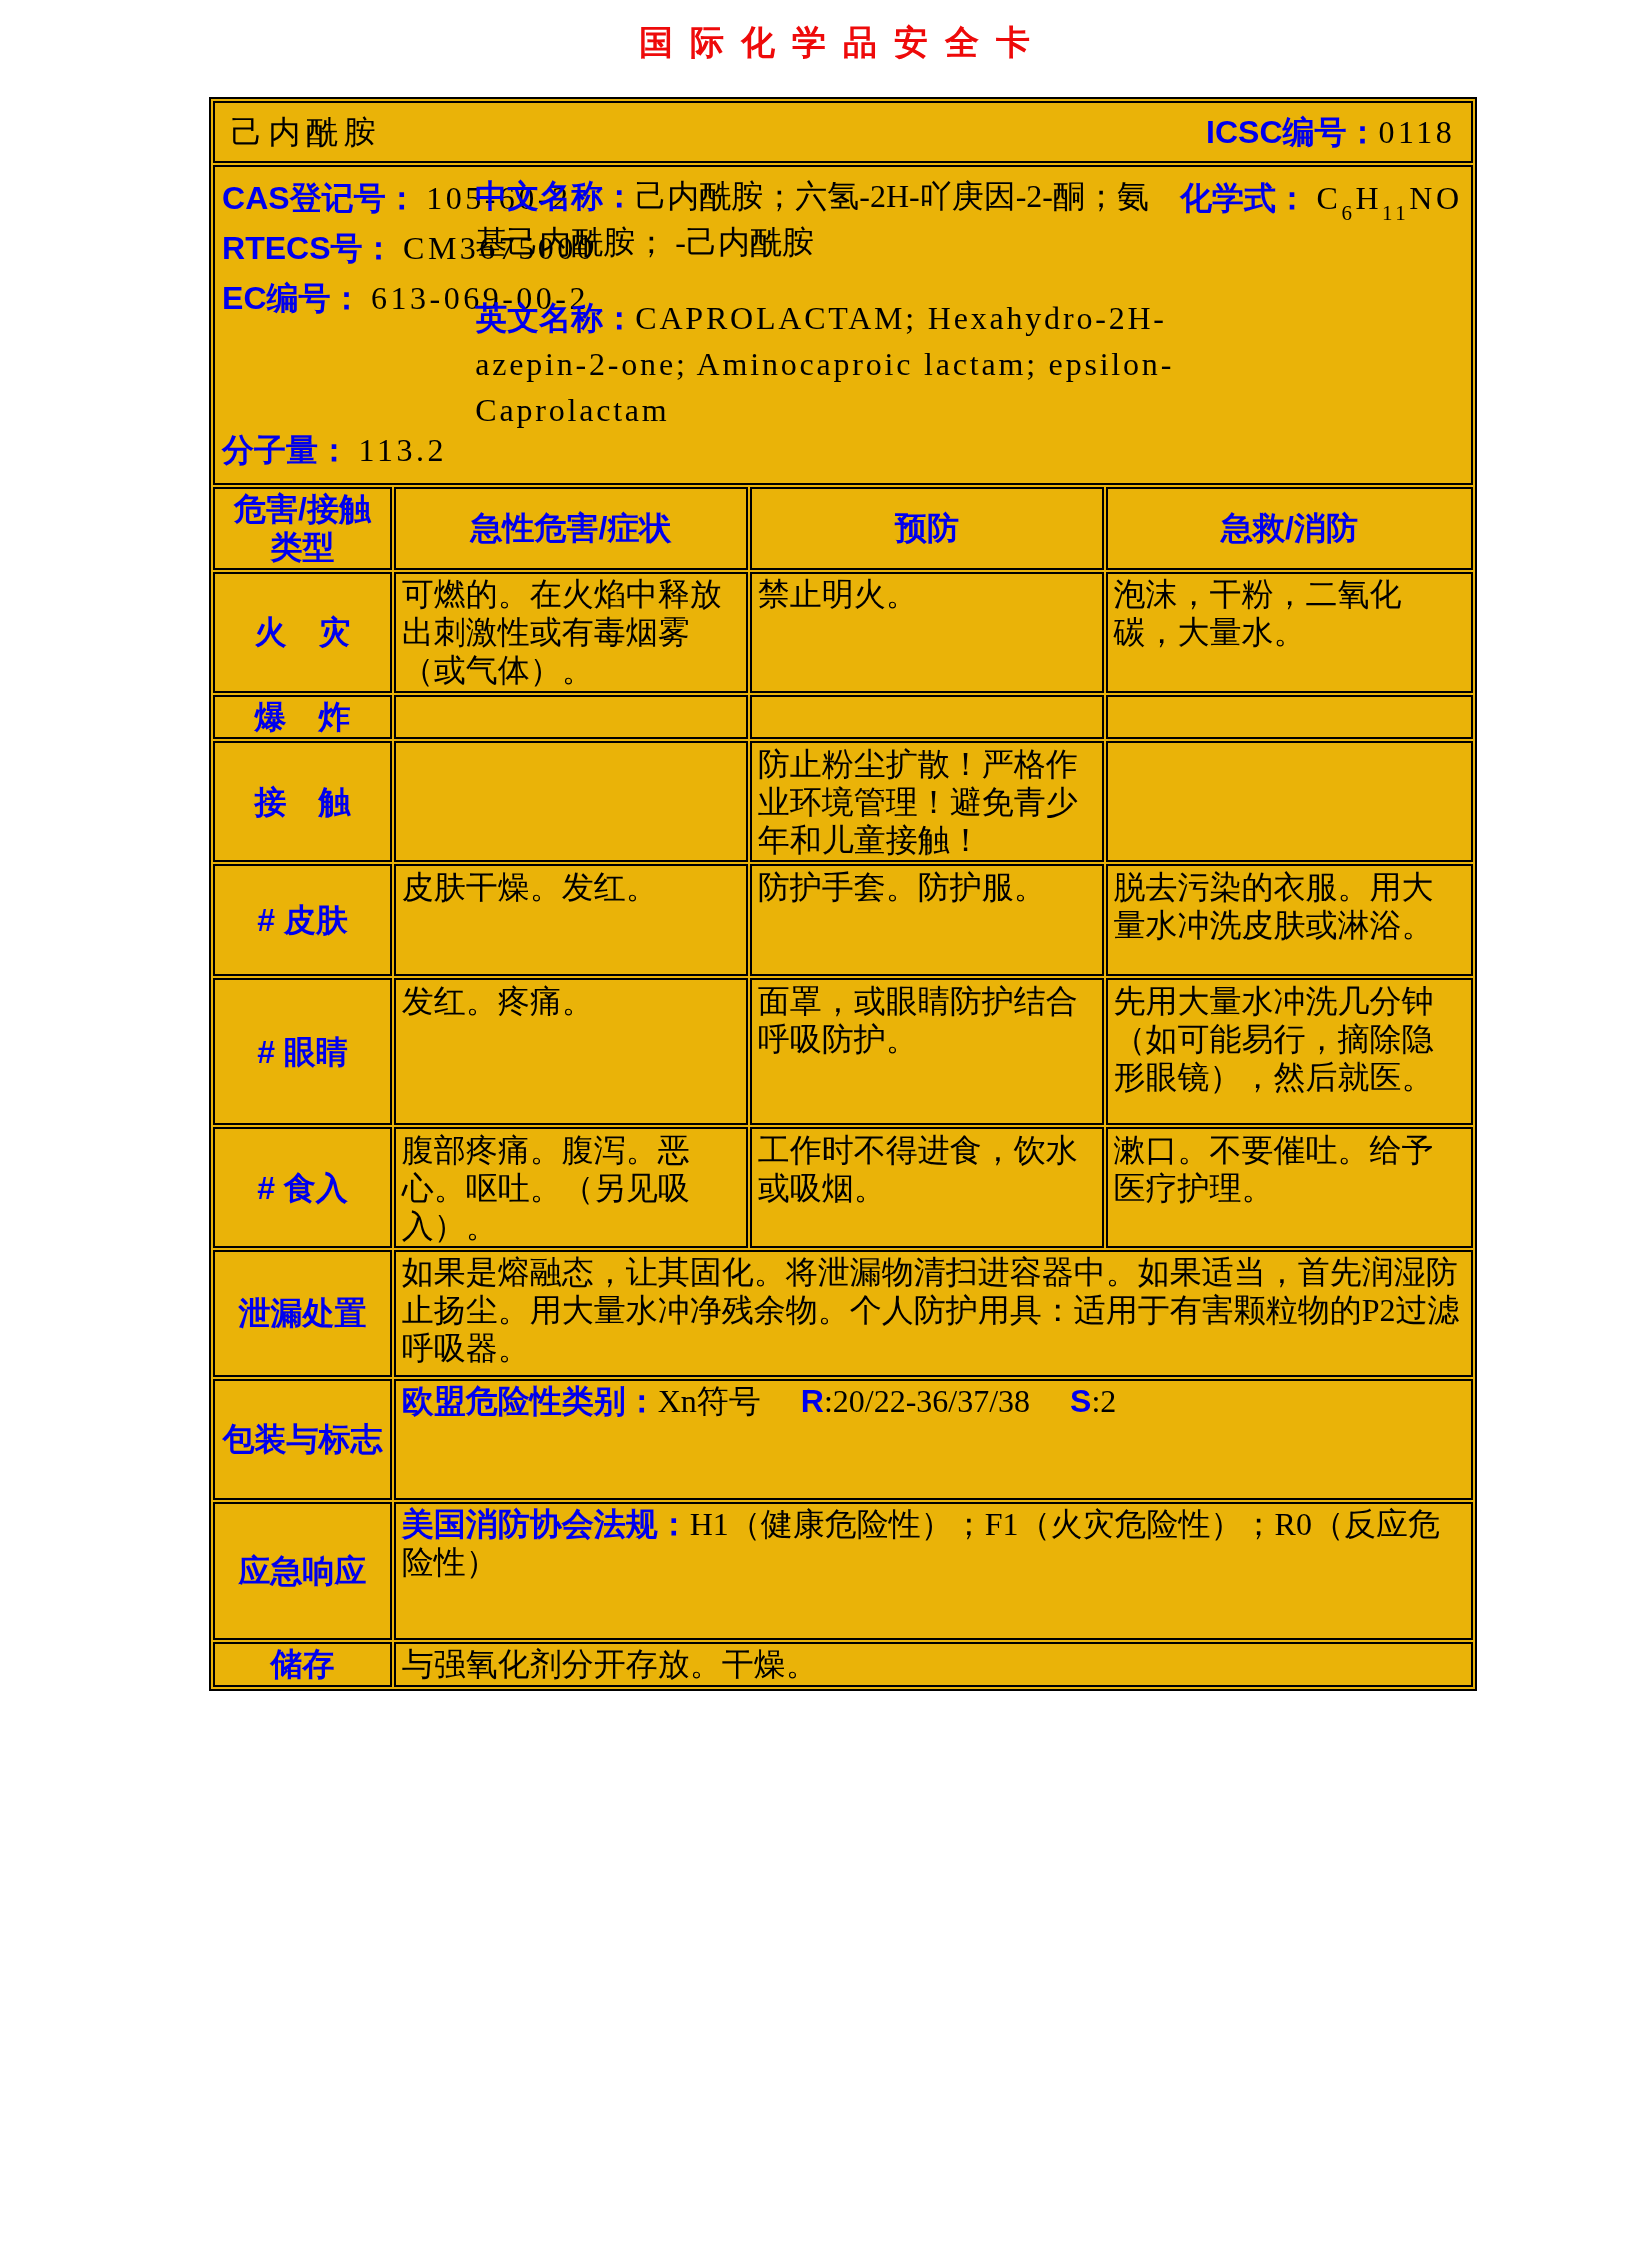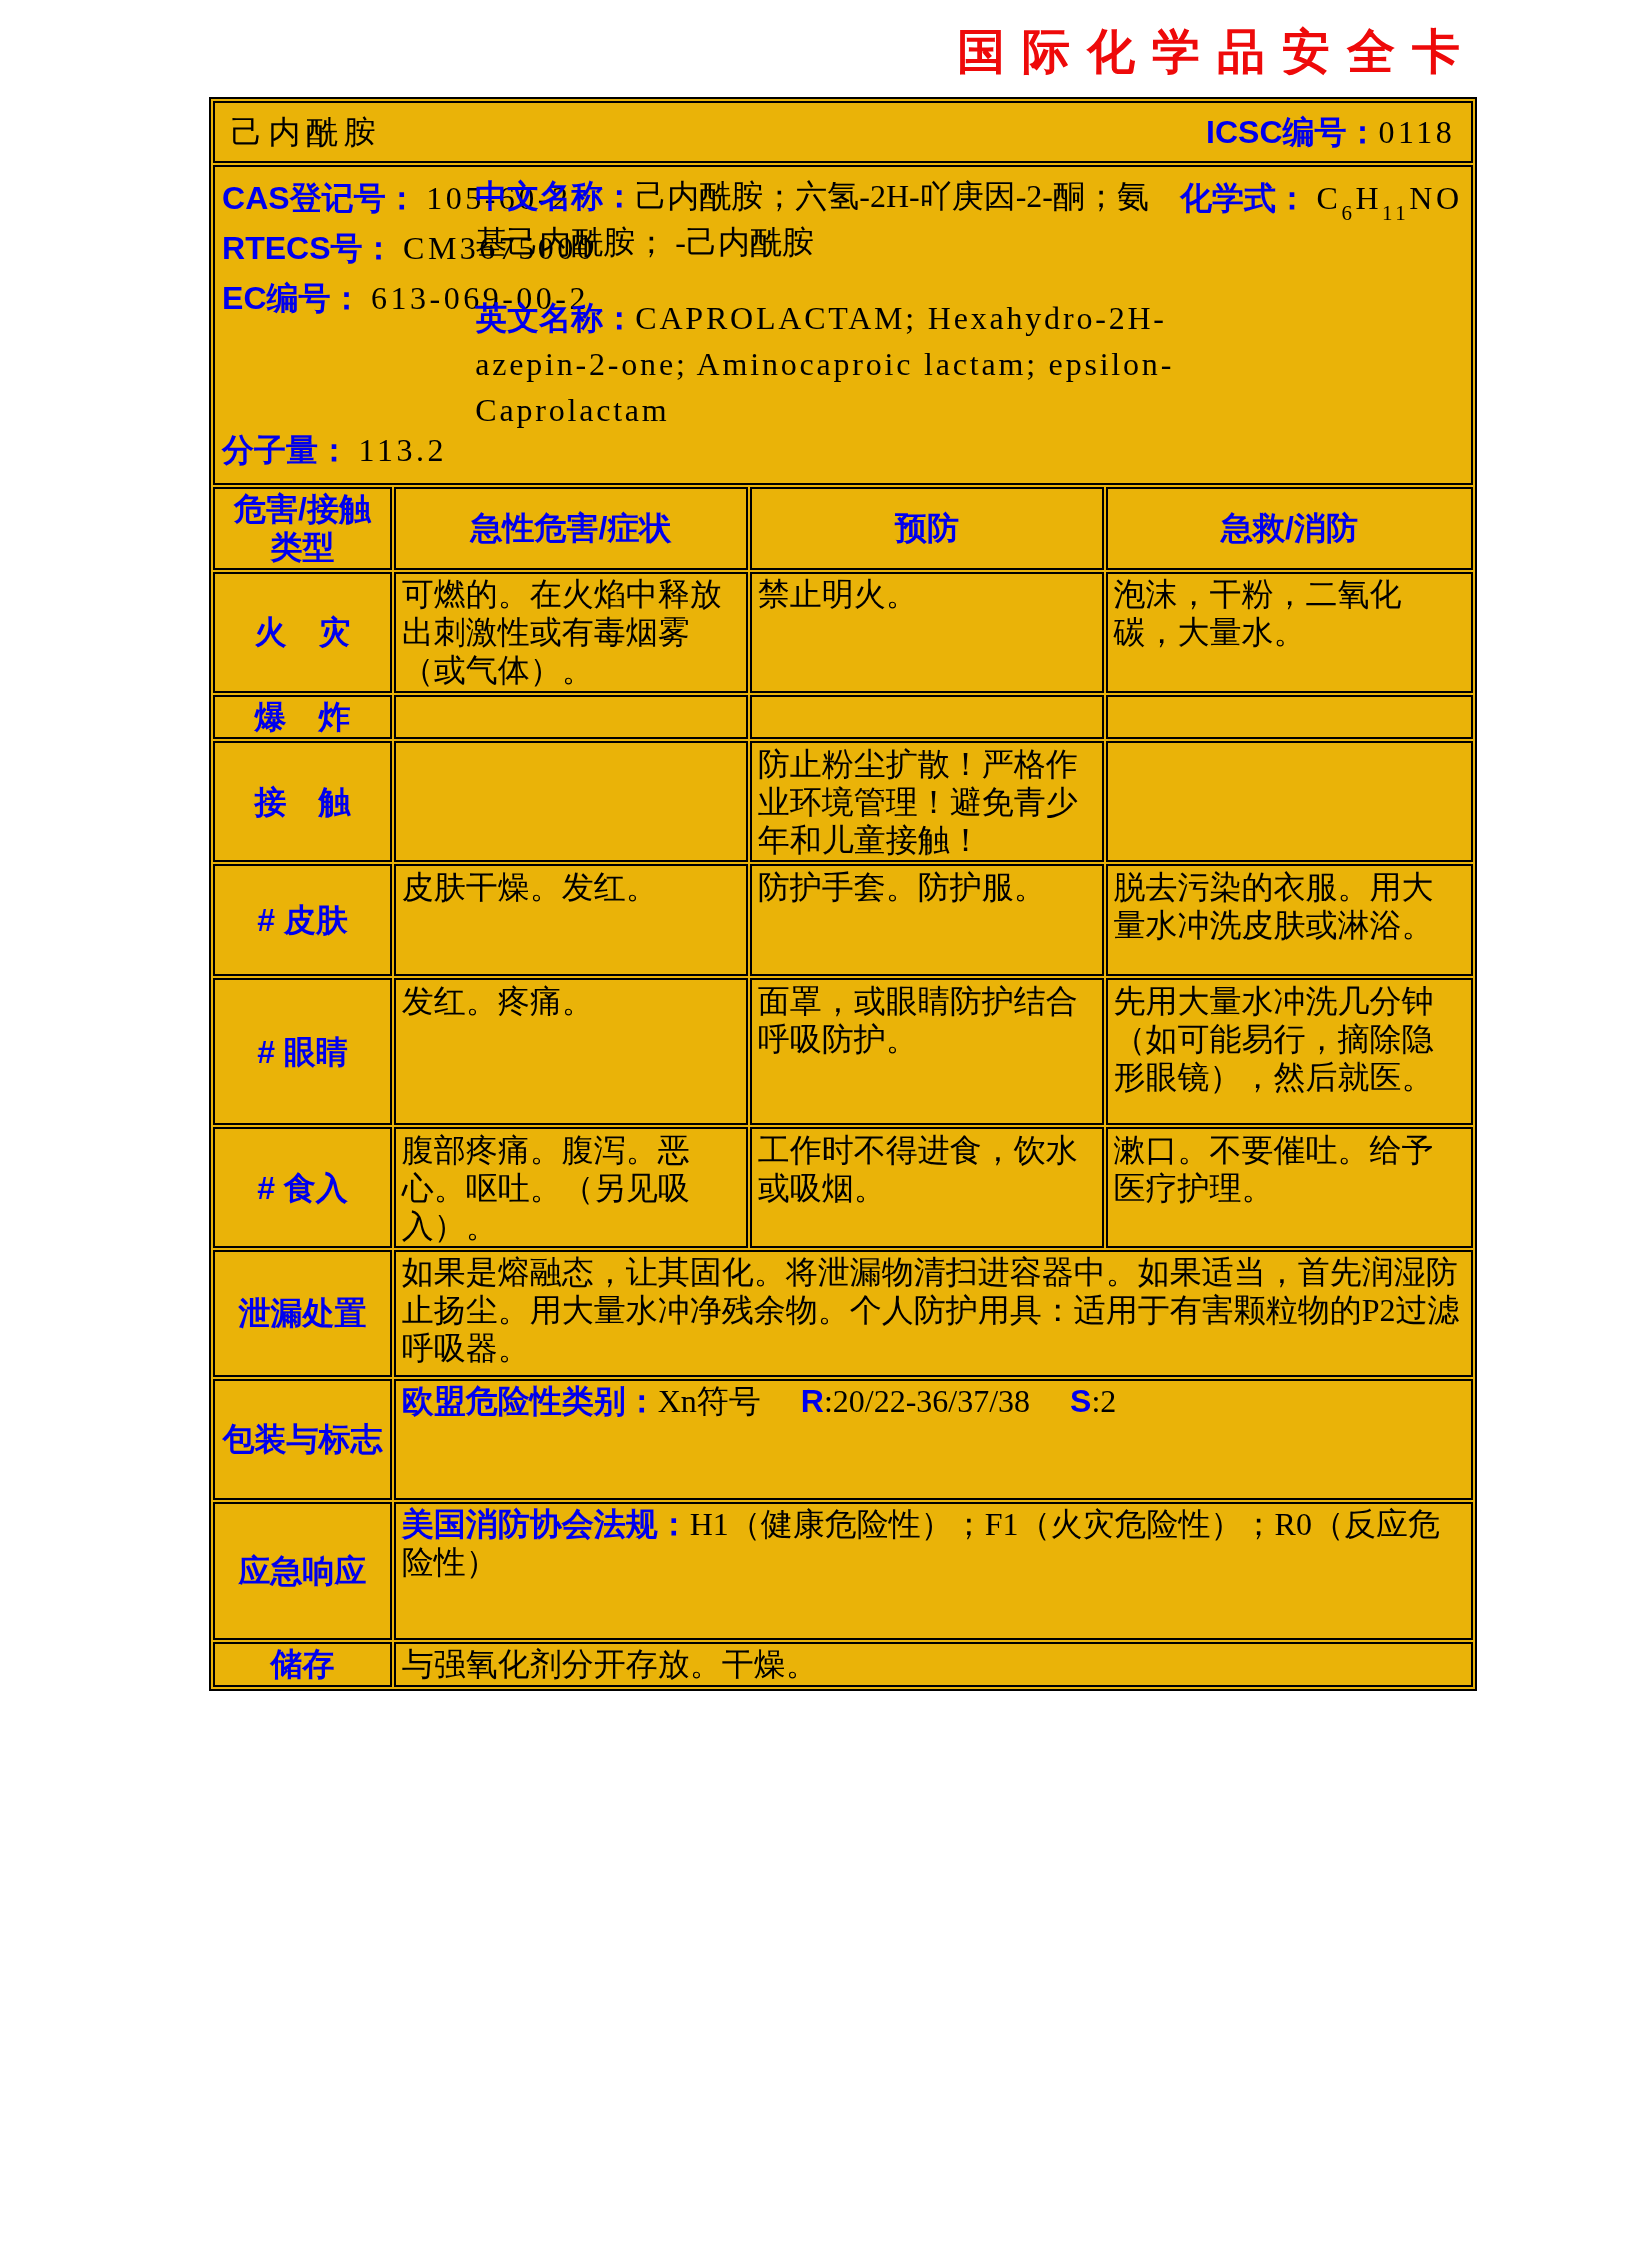--- a/index.html
+++ b/index.html
@@ -8,24 +8,24 @@
     width:1646px;
     height:2250px;
     background:#ffffff;
     font-family:"Liberation Serif","DejaVu Serif",serif;
     color:#000000;
     overflow:hidden;
   }
   .doc-title{
     position:absolute;
     left:209px; top:20px; width:1268px;
-    text-align:right;
+    text-align:center;
     font-family:Liberation Serif, serif;
     font-weight:bold;
-    font-size:48px;
+    font-size:34px;
     letter-spacing:17px;
     color:#ee0a0a;
     white-space:nowrap;
   }
   table.icsc{
     position:absolute;
     left:209px; top:97px;
     width:1268px;
     border-collapse:separate;
     border-spacing:2.8px;

